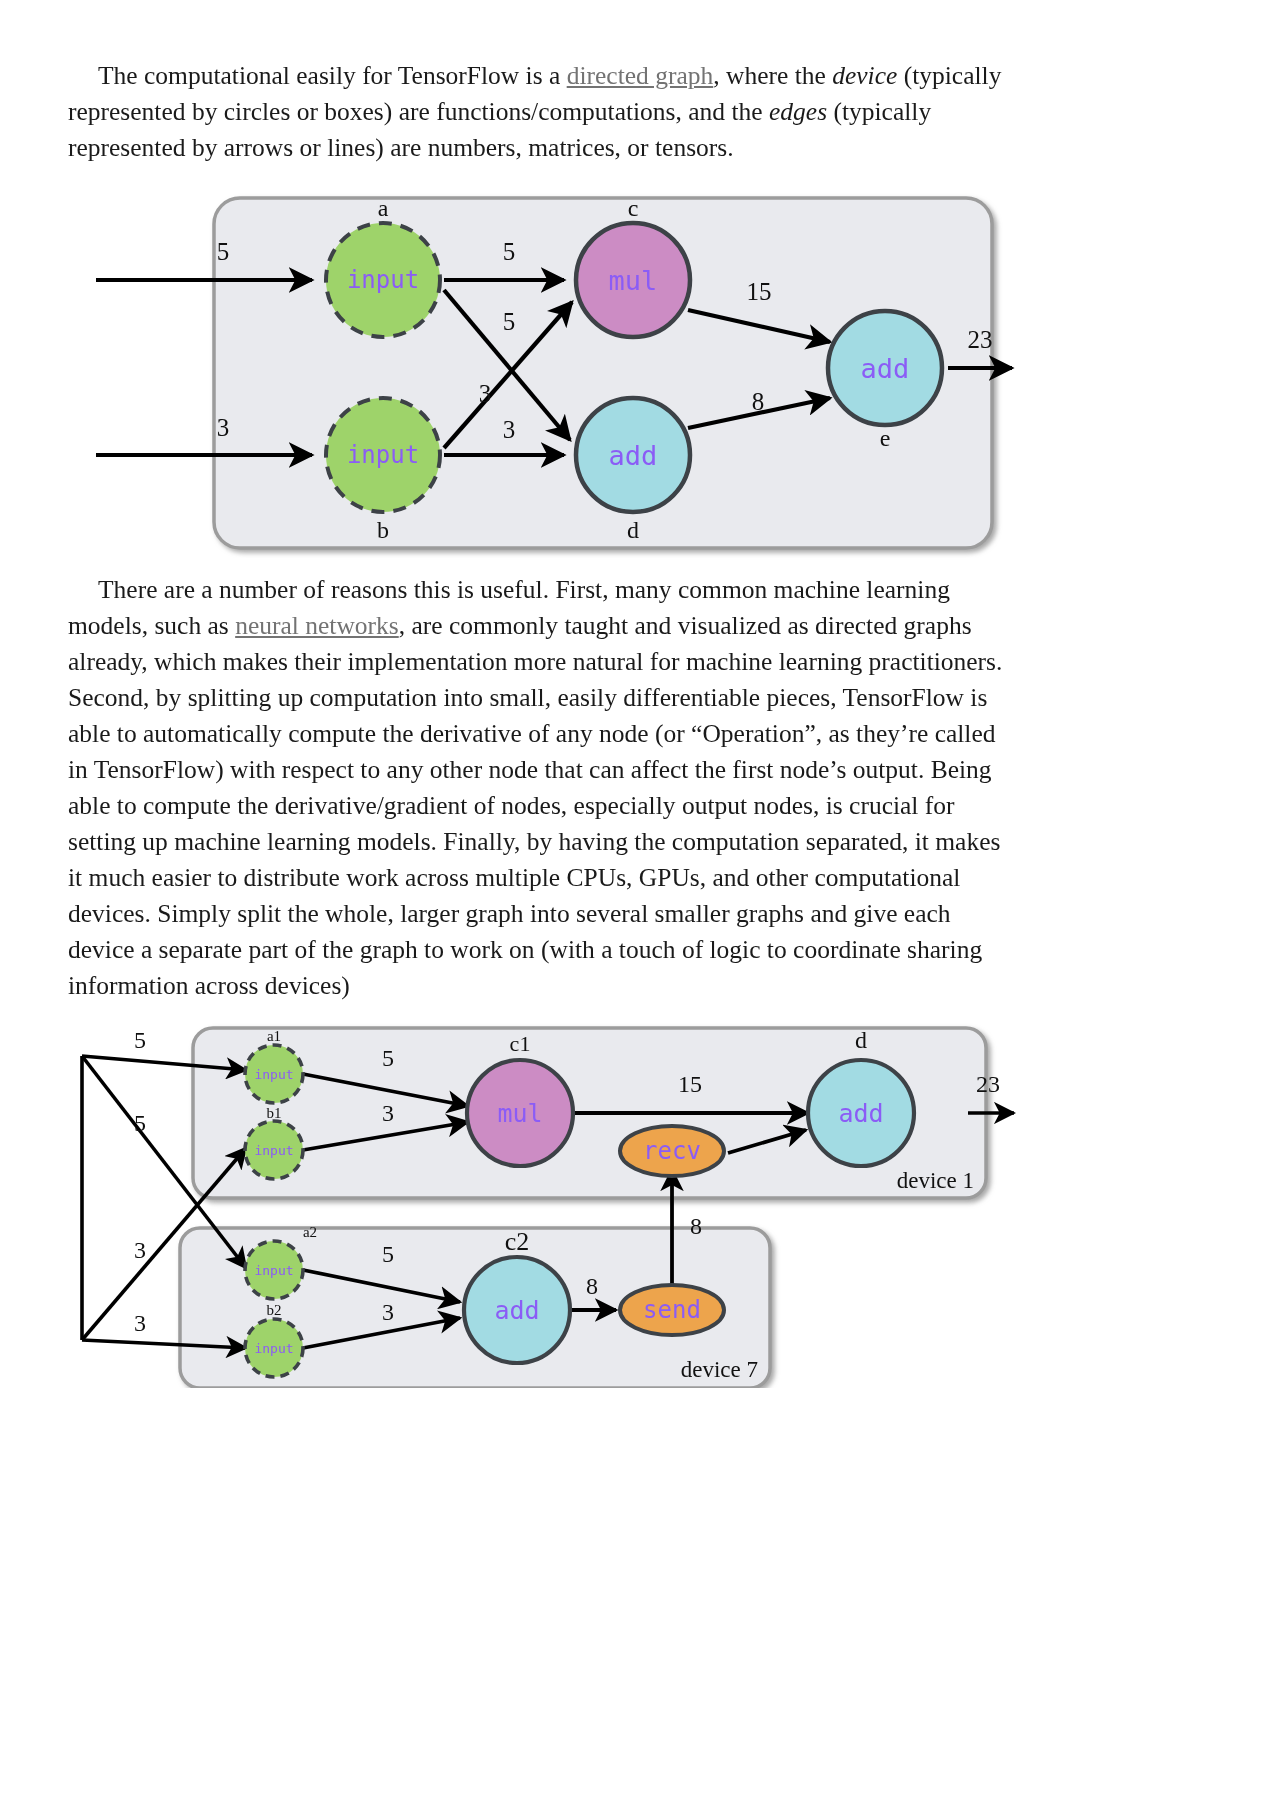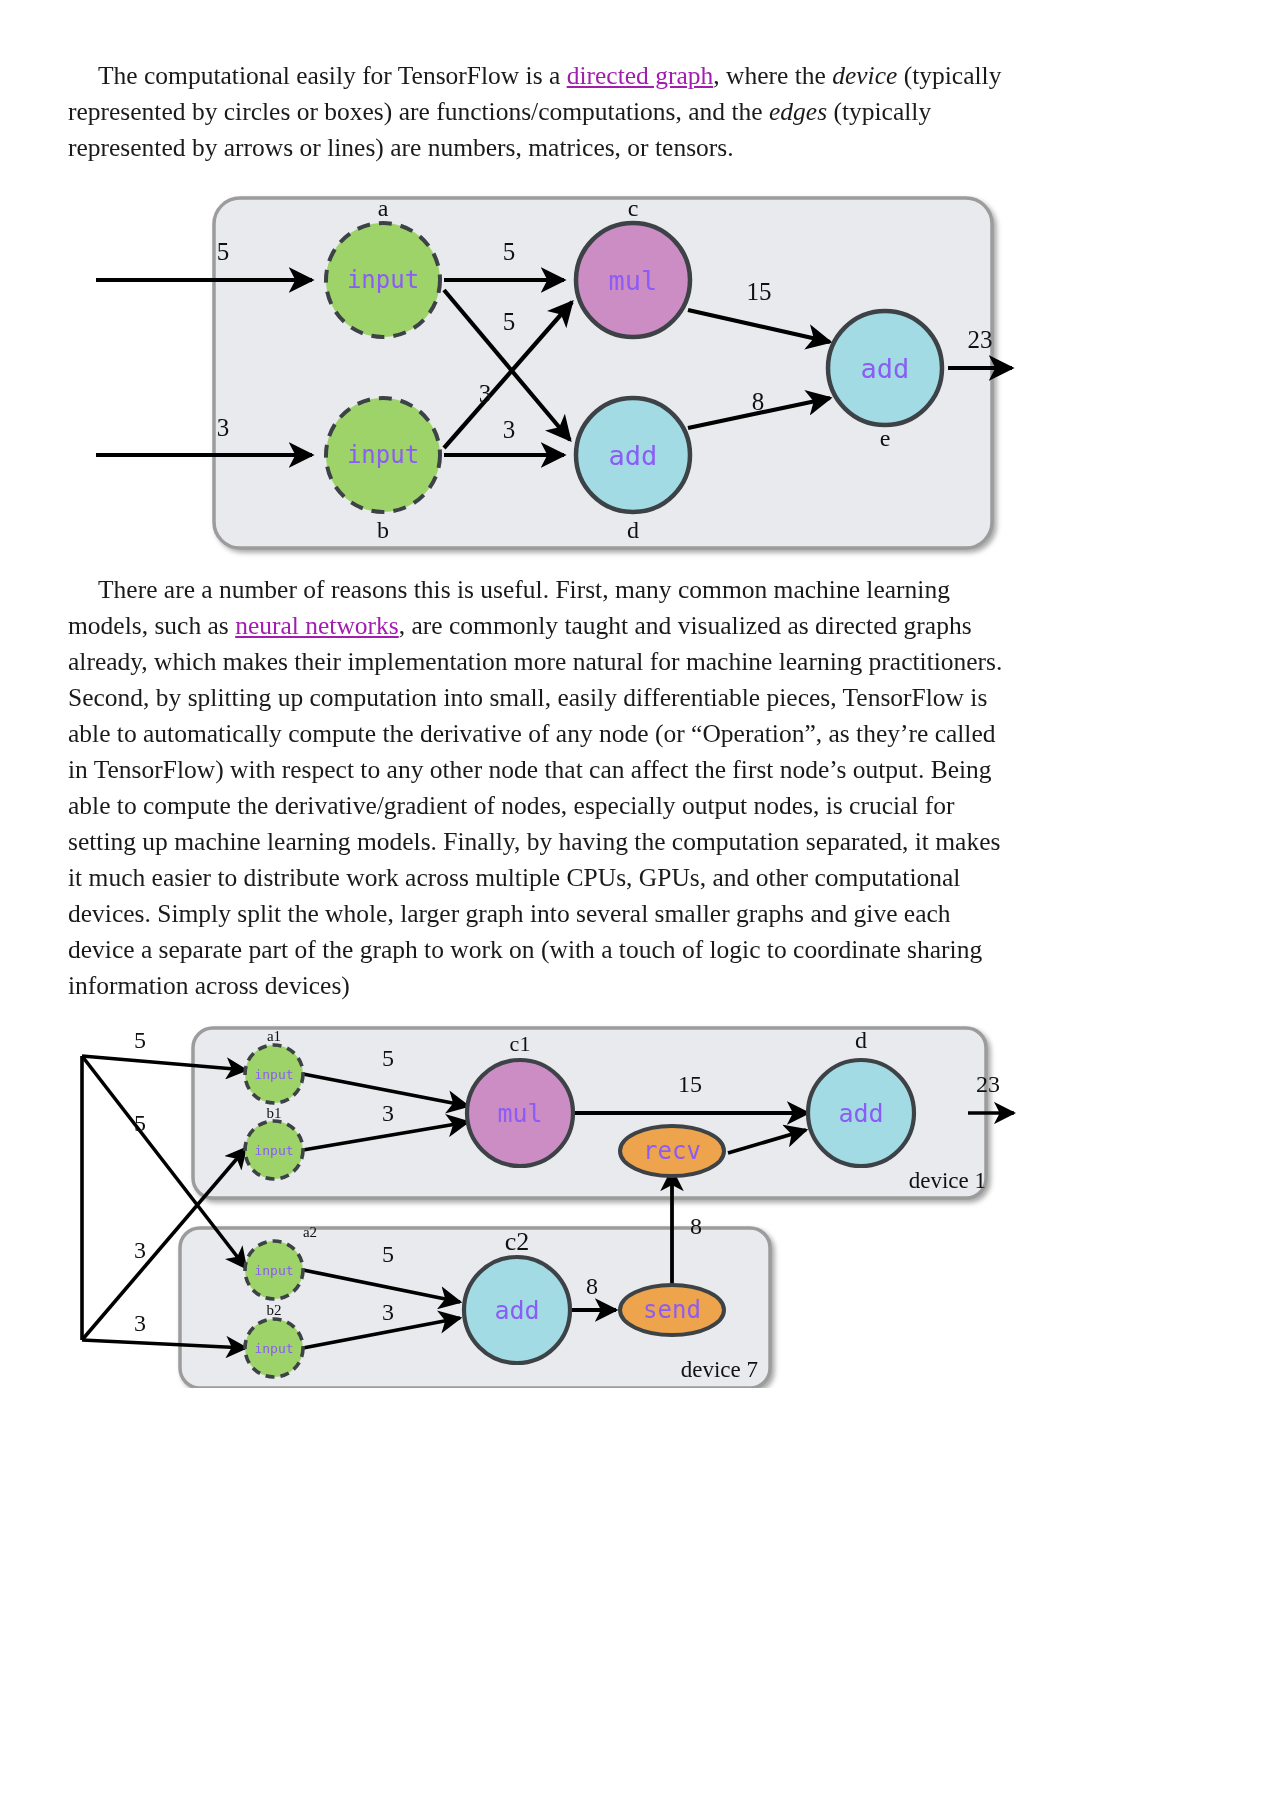--- a/index.html
+++ b/index.html
@@ -35,21 +35,21 @@
     letter-spacing: 0px;
   }
   p.para.indent { text-indent: 30px; }
   h2.heading {
     font-size: 27px;
     font-weight: bold;
     margin: 26px 0 14px 0;
     line-height: 34px;
   }
   a.link {
-    color: #a21caf;
+    color: #737373;
   }
   i { font-style: italic; }
   .dwrap { position: relative; }
   .dsvg { display:block; }
 
   .node-label {
     position: absolute;
     font-family: "DejaVu Sans Mono", "Liberation Mono", monospace;
     color: #8b5cf6;
     white-space: nowrap;
@@ -244,18 +244,18 @@
       <span class="edge-label" style="left:320px;top:40px;font-size:24px;">5</span>
       <span class="edge-label" style="left:320px;top:95px;font-size:24px;">3</span>
       <span class="edge-label" style="left:622px;top:66px;font-size:24px;">15</span>
       <span class="edge-label" style="left:920px;top:66px;font-size:24px;">23</span>
 
       <span class="edge-label" style="left:320px;top:236px;font-size:24px;">5</span>
       <span class="edge-label" style="left:320px;top:294px;font-size:24px;">3</span>
       <span class="edge-label" style="left:524px;top:268px;font-size:24px;">8</span>
       <span class="edge-label" style="left:628px;top:208px;font-size:24px;">8</span>
 
-      <span class="dev-label" style="left:906px;top:163px;font-size:23px;margin-left:12px;">device 1</span>
+      <span class="dev-label" style="left:906px;top:163px;font-size:23px;">device 1</span>
       <span class="dev-label" style="left:690px;top:352px;font-size:23px;">device 7</span>
     </div>
 
   </div>
 </div>
 
 </body></html>

